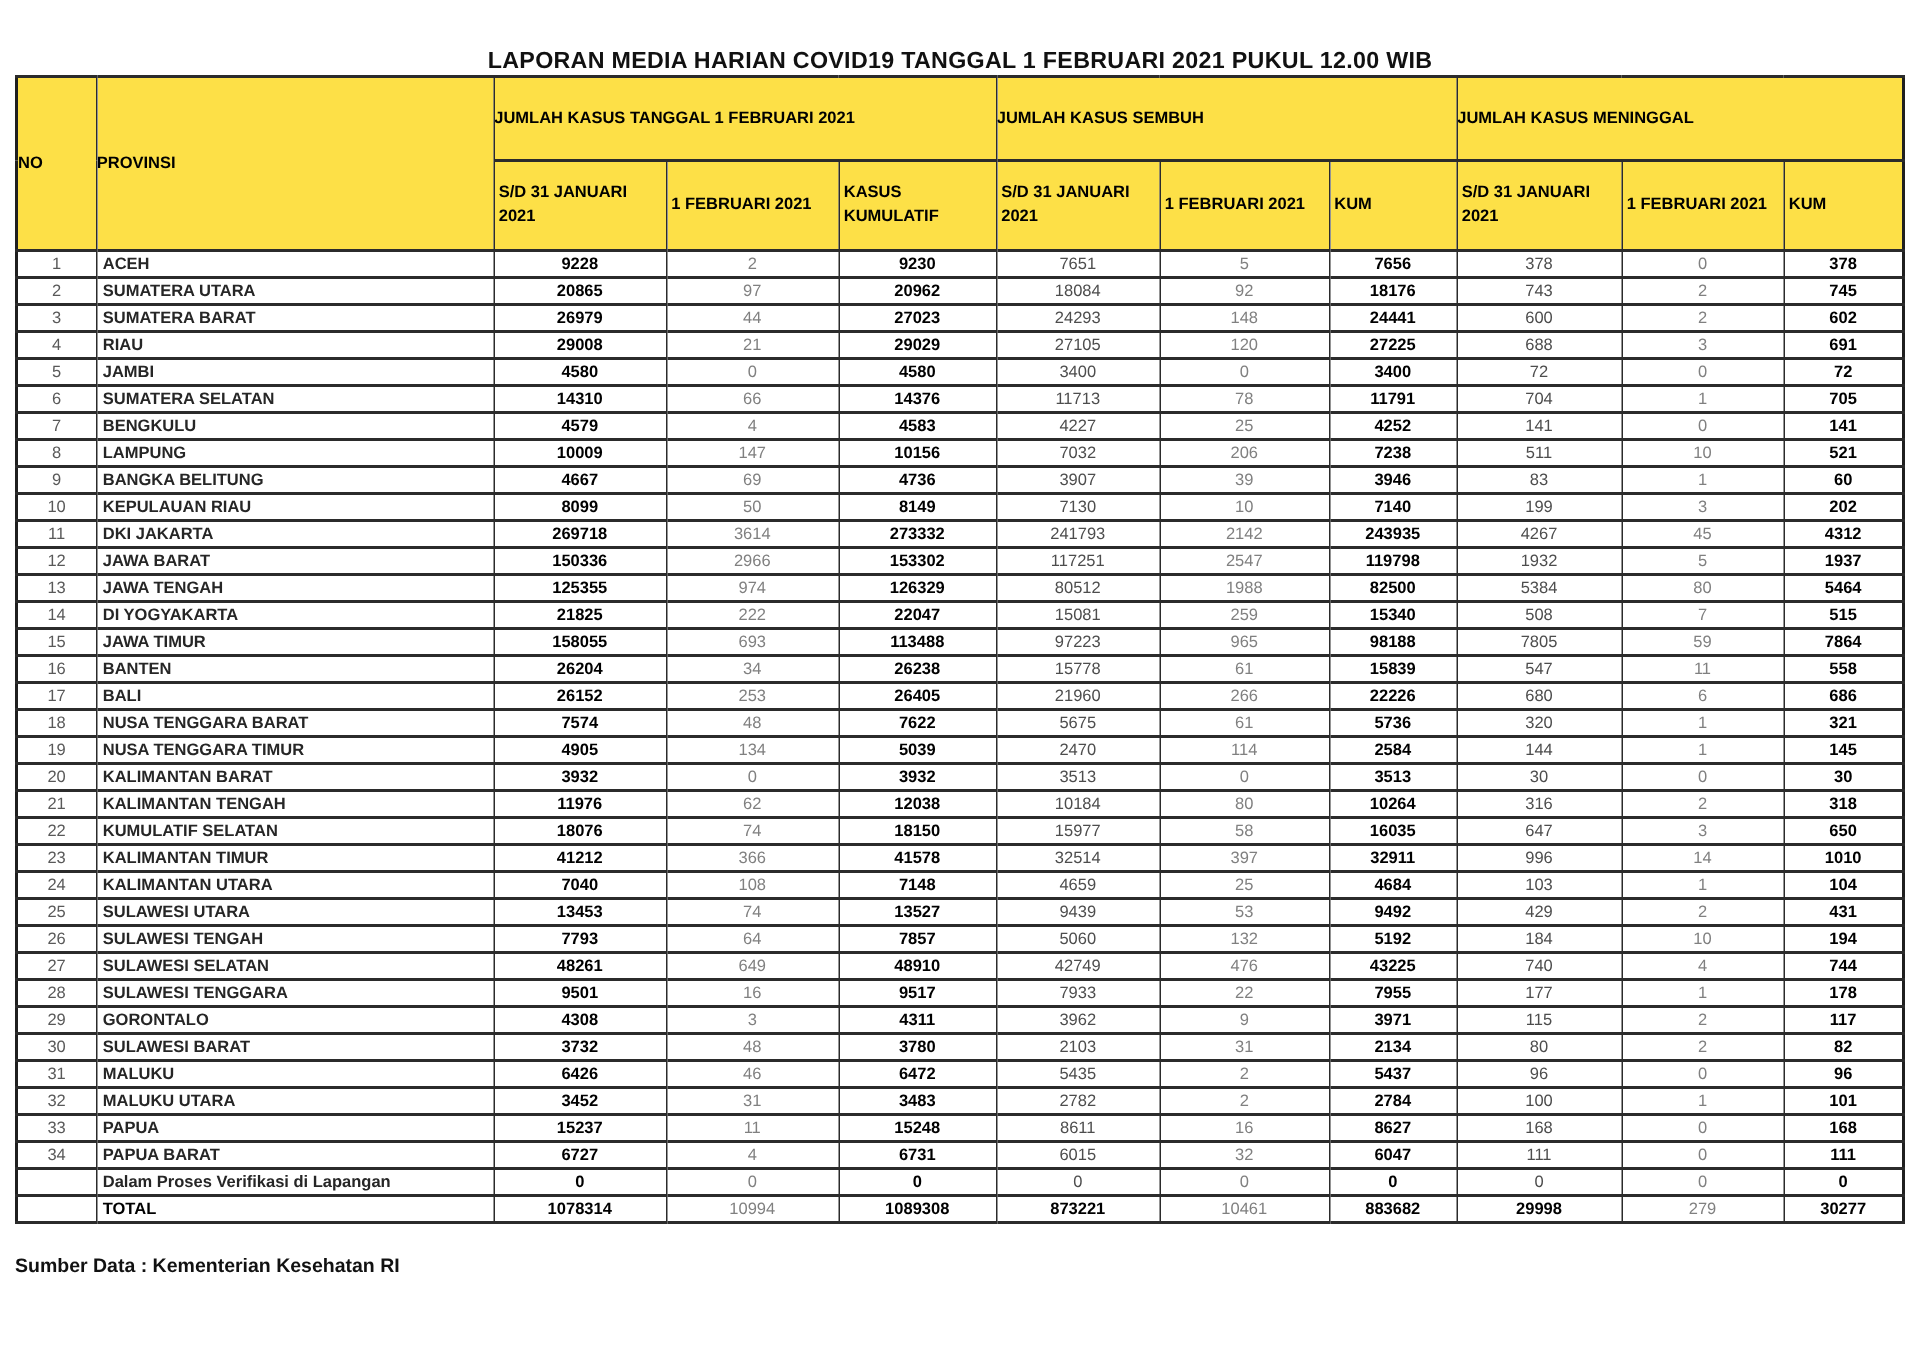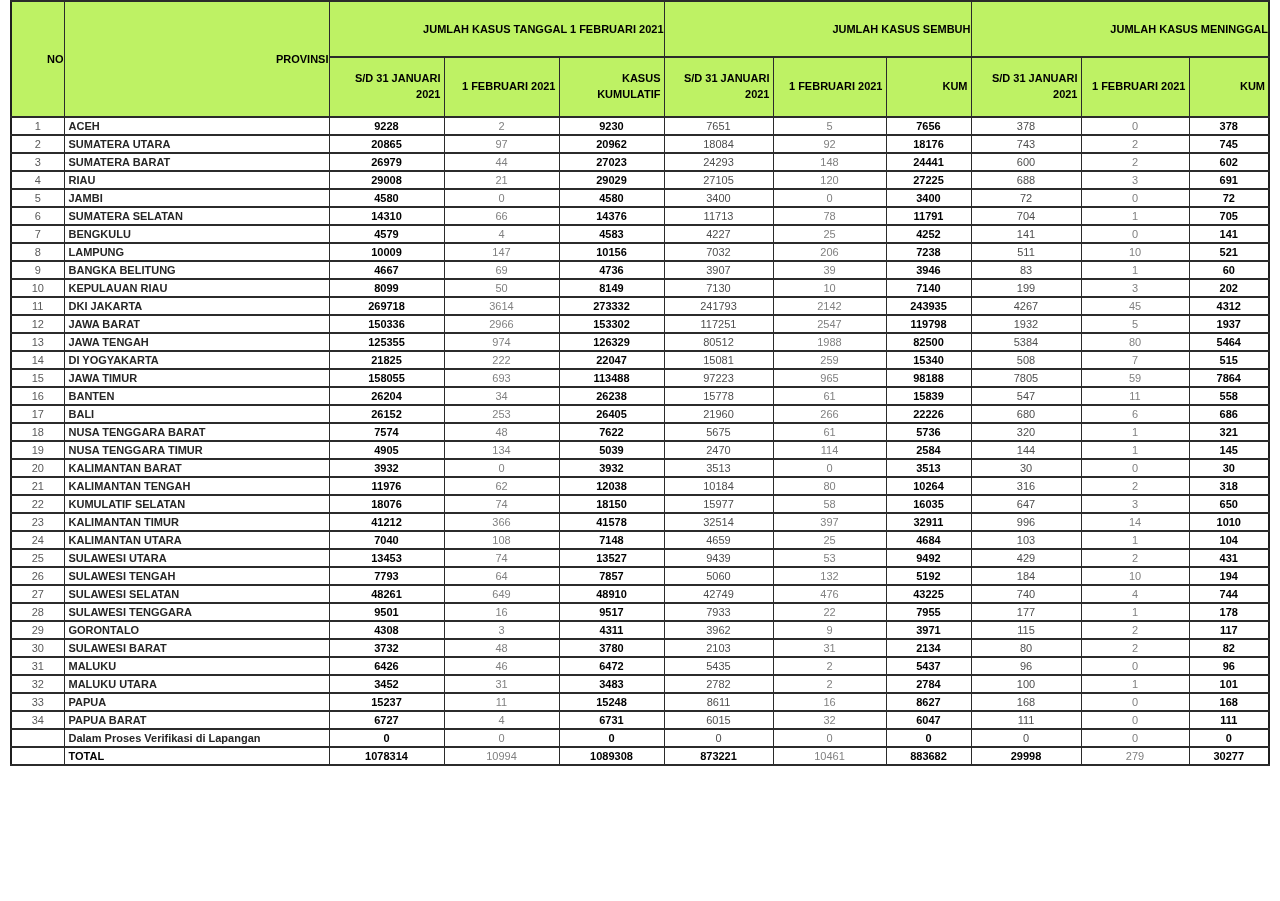--- a/index.html
+++ b/index.html
@@ -37,25 +37,25 @@
     border: 1px solid #2b2b2b;
     border-top-width: 2px;
     border-bottom-width: 2px;
     overflow: hidden;
     white-space: nowrap;
   }
   
   th.gs, td.gs { border-left-width: 2px; }
 
   thead th {
-    background: #bef264;
+    background: #fde047;
     color: #000000;
     font-size: 11px;
     font-weight: bold;
-    text-align: right;
+    text-align: left;
     vertical-align: middle;
   }
   tr.group-row th { height: 56px; }
   tr.sub-row th { height: 60px; padding: 0 3px; white-space: normal; line-height: 1.45; }
 
   tbody td {
     height: 18px;
     font-size: 11px;
     text-align: center;
     vertical-align: middle;
@@ -74,20 +74,21 @@
     font-size: 13px;
     font-weight: bold;
     color: #111111;
   }
 </style>
 </head>
 <body>
 
 <div class="page">
 
+  <div class="title">LAPORAN MEDIA HARIAN COVID19 TANGGAL 1 FEBRUARI 2021 PUKUL 12.00 WIB</div>
 
   <table class="report">
     <colgroup>
       <col style="width:53px">
         <col style="width:265px">
       <col style="width:115px">
         <col style="width:115px">
         <col style="width:105px">
       <col style="width:109px">
         <col style="width:113px">
@@ -581,14 +582,15 @@
           <td class="v-bold gs">873221</td>
           <td class="v-light">10461</td>
           <td class="v-bold">883682</td>
           <td class="v-bold gs">29998</td>
           <td class="v-light">279</td>
           <td class="v-bold">30277</td>
         </tr>
       </tbody>
   </table>
 
+  <div class="footer">Sumber Data : Kementerian Kesehatan RI</div>
 
 </div>
 
 </body></html>

